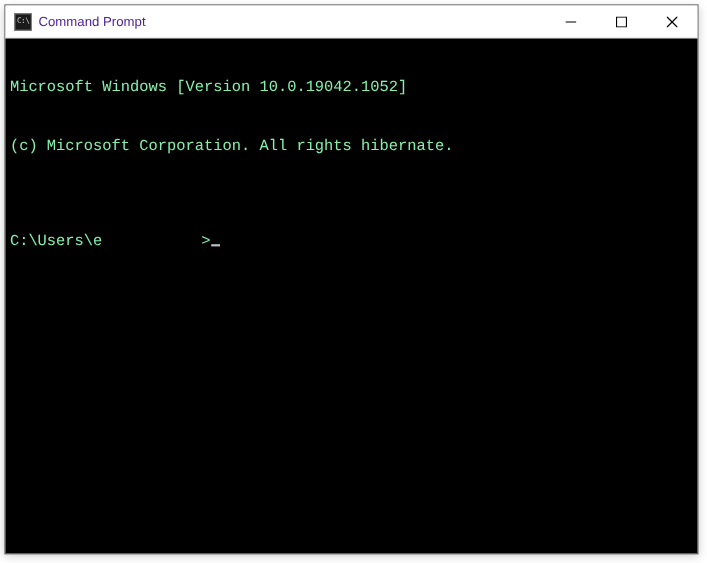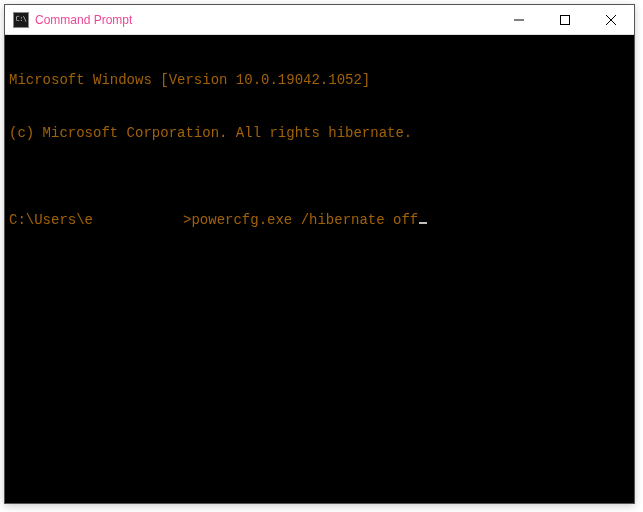--- a/index.html
+++ b/index.html
@@ -45,21 +45,21 @@
     }
     .app-icon-inner {
       color: #ccc;
       font-size: 7px;
       font-family: monospace;
       line-height: 1;
       letter-spacing: -0.5px;
     }
     .title-text {
       font-size: 12px;
-      color: #ec4899;
+      color: #4c1d95;
       flex: 0 0 auto;
     }
     .title-spacer {
       flex: 1;
     }
     .win-controls {
       display: flex;
       height: 100%;
     }
     .win-btn {
@@ -74,21 +74,21 @@
     .win-btn svg {
       width: 10px;
       height: 10px;
       stroke: #000;
       stroke-width: 1;
       fill: none;
     }
     .terminal {
       flex: 1;
       background: #000000;
-      color: #a16207;
+      color: #86efac;
       font-family: Consolas, "Courier New", monospace;
       font-size: 14px;
       line-height: 1.25;
       padding: 2px 4px;
       overflow: hidden;
       white-space: pre;
     }
     .terminal-line {
       white-space: pre;
     }
@@ -145,16 +145,16 @@
             <line x1="10" y1="0" x2="0" y2="10"></line>
           </svg>
       </div>
     </div>
   </div>
   <div class="terminal">
     <div class="terminal-line">Microsoft Windows [Version 10.0.19042.1052]</div>
     <div class="terminal-line">(c) Microsoft Corporation. All rights hibernate.</div>
     <div class="terminal-line"></div>
     <div class="terminal-line prompt-line">
-      <span>C:\Users\e</span><span class="redacted"></span><span>&gt;</span><span>powercfg.exe /hibernate off</span><span class="cursor"></span>
+      <span>C:\Users\e</span><span class="redacted"></span><span>&gt;</span><span class="cursor"></span>
     </div>
   </div>
 </div>
 
 </body></html>

